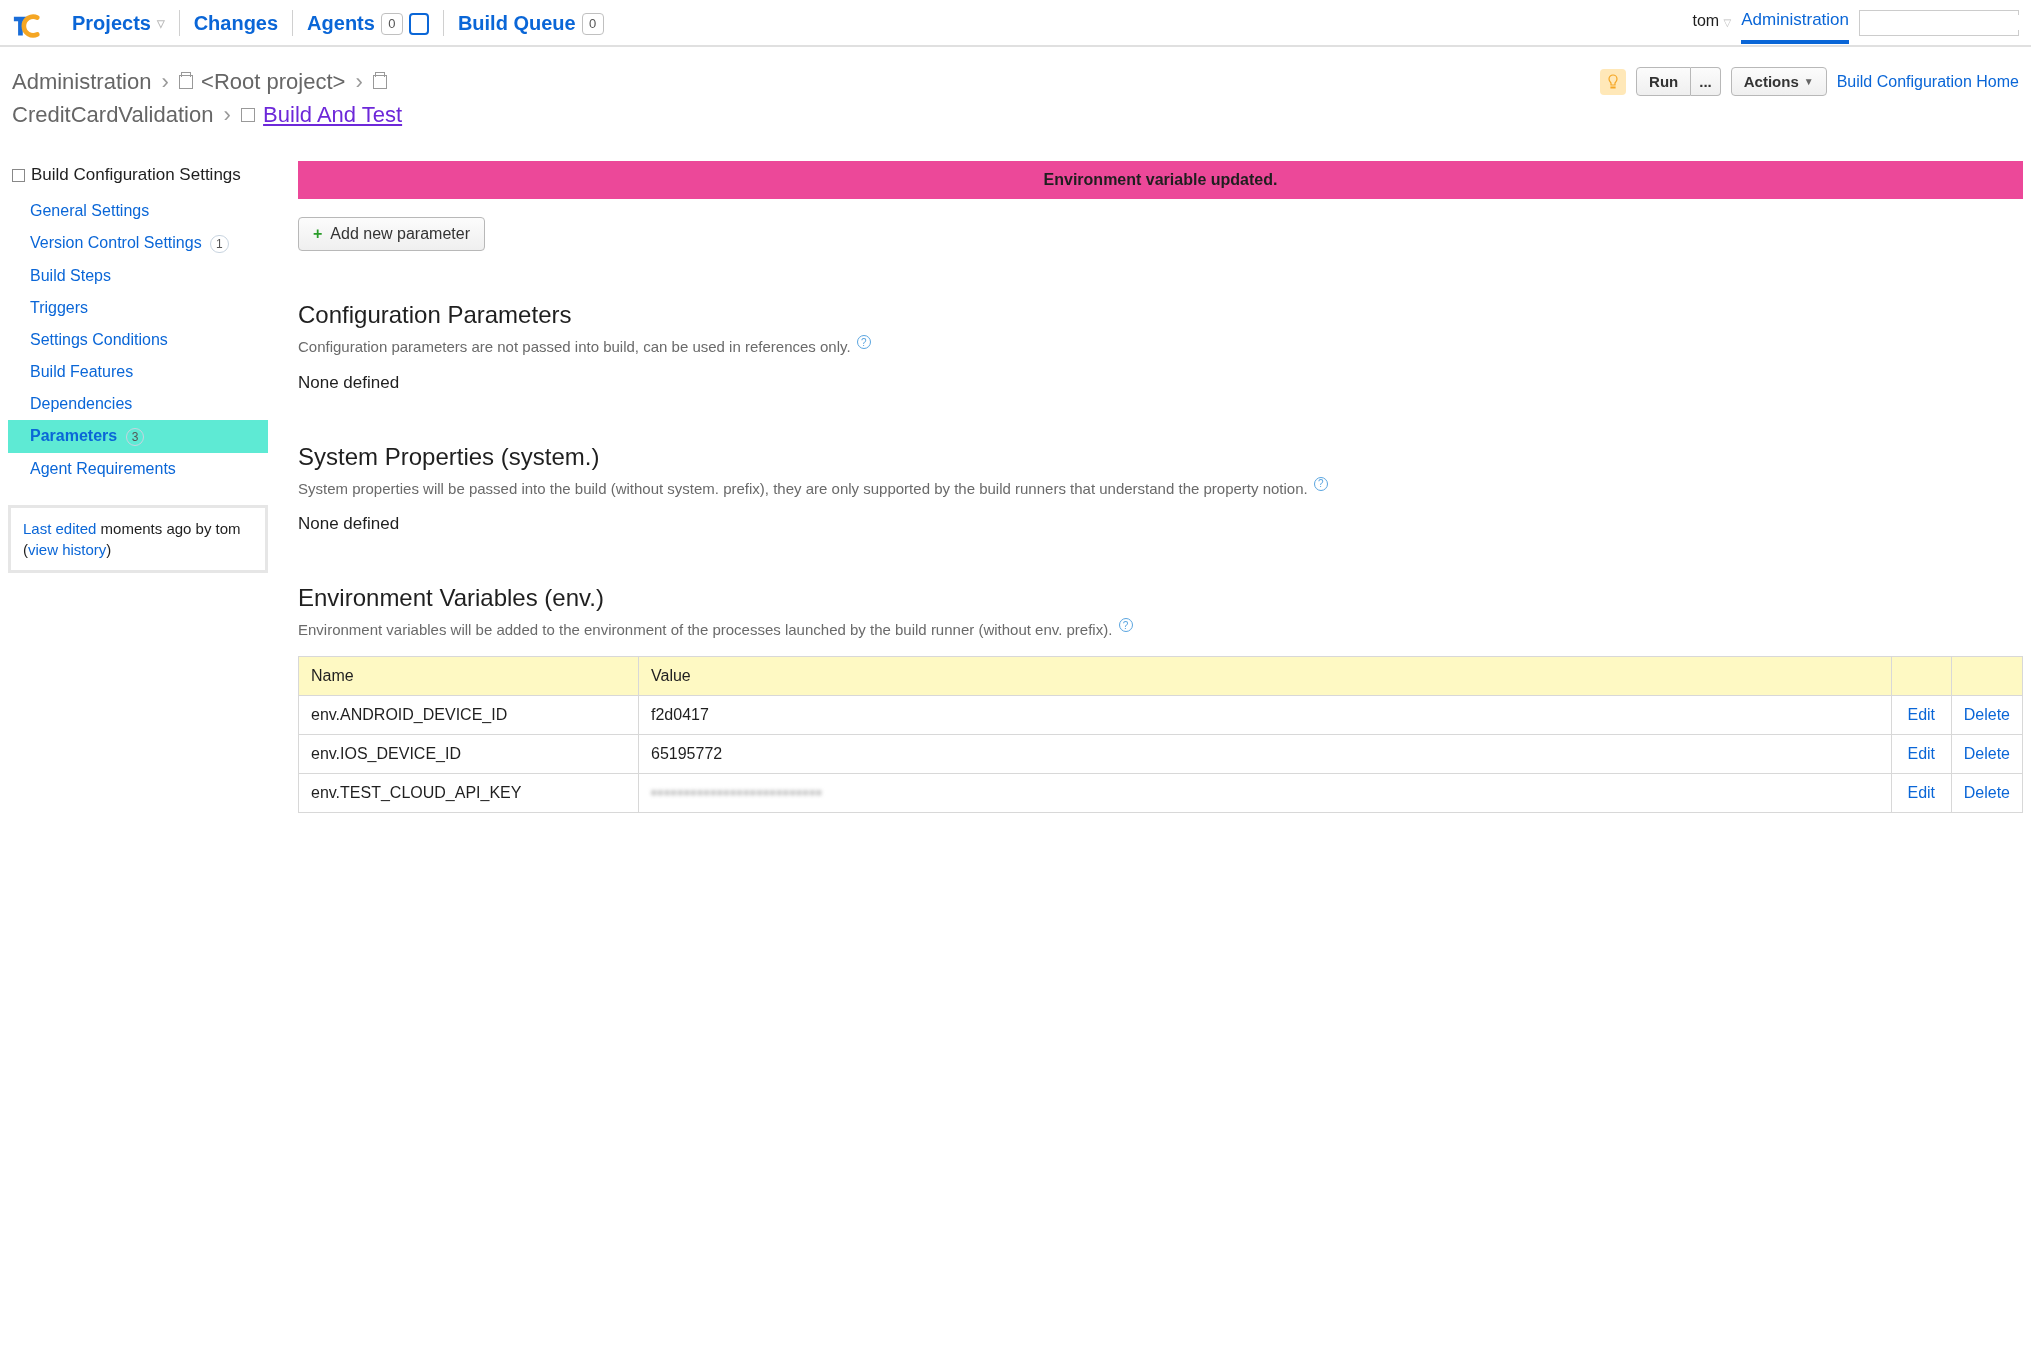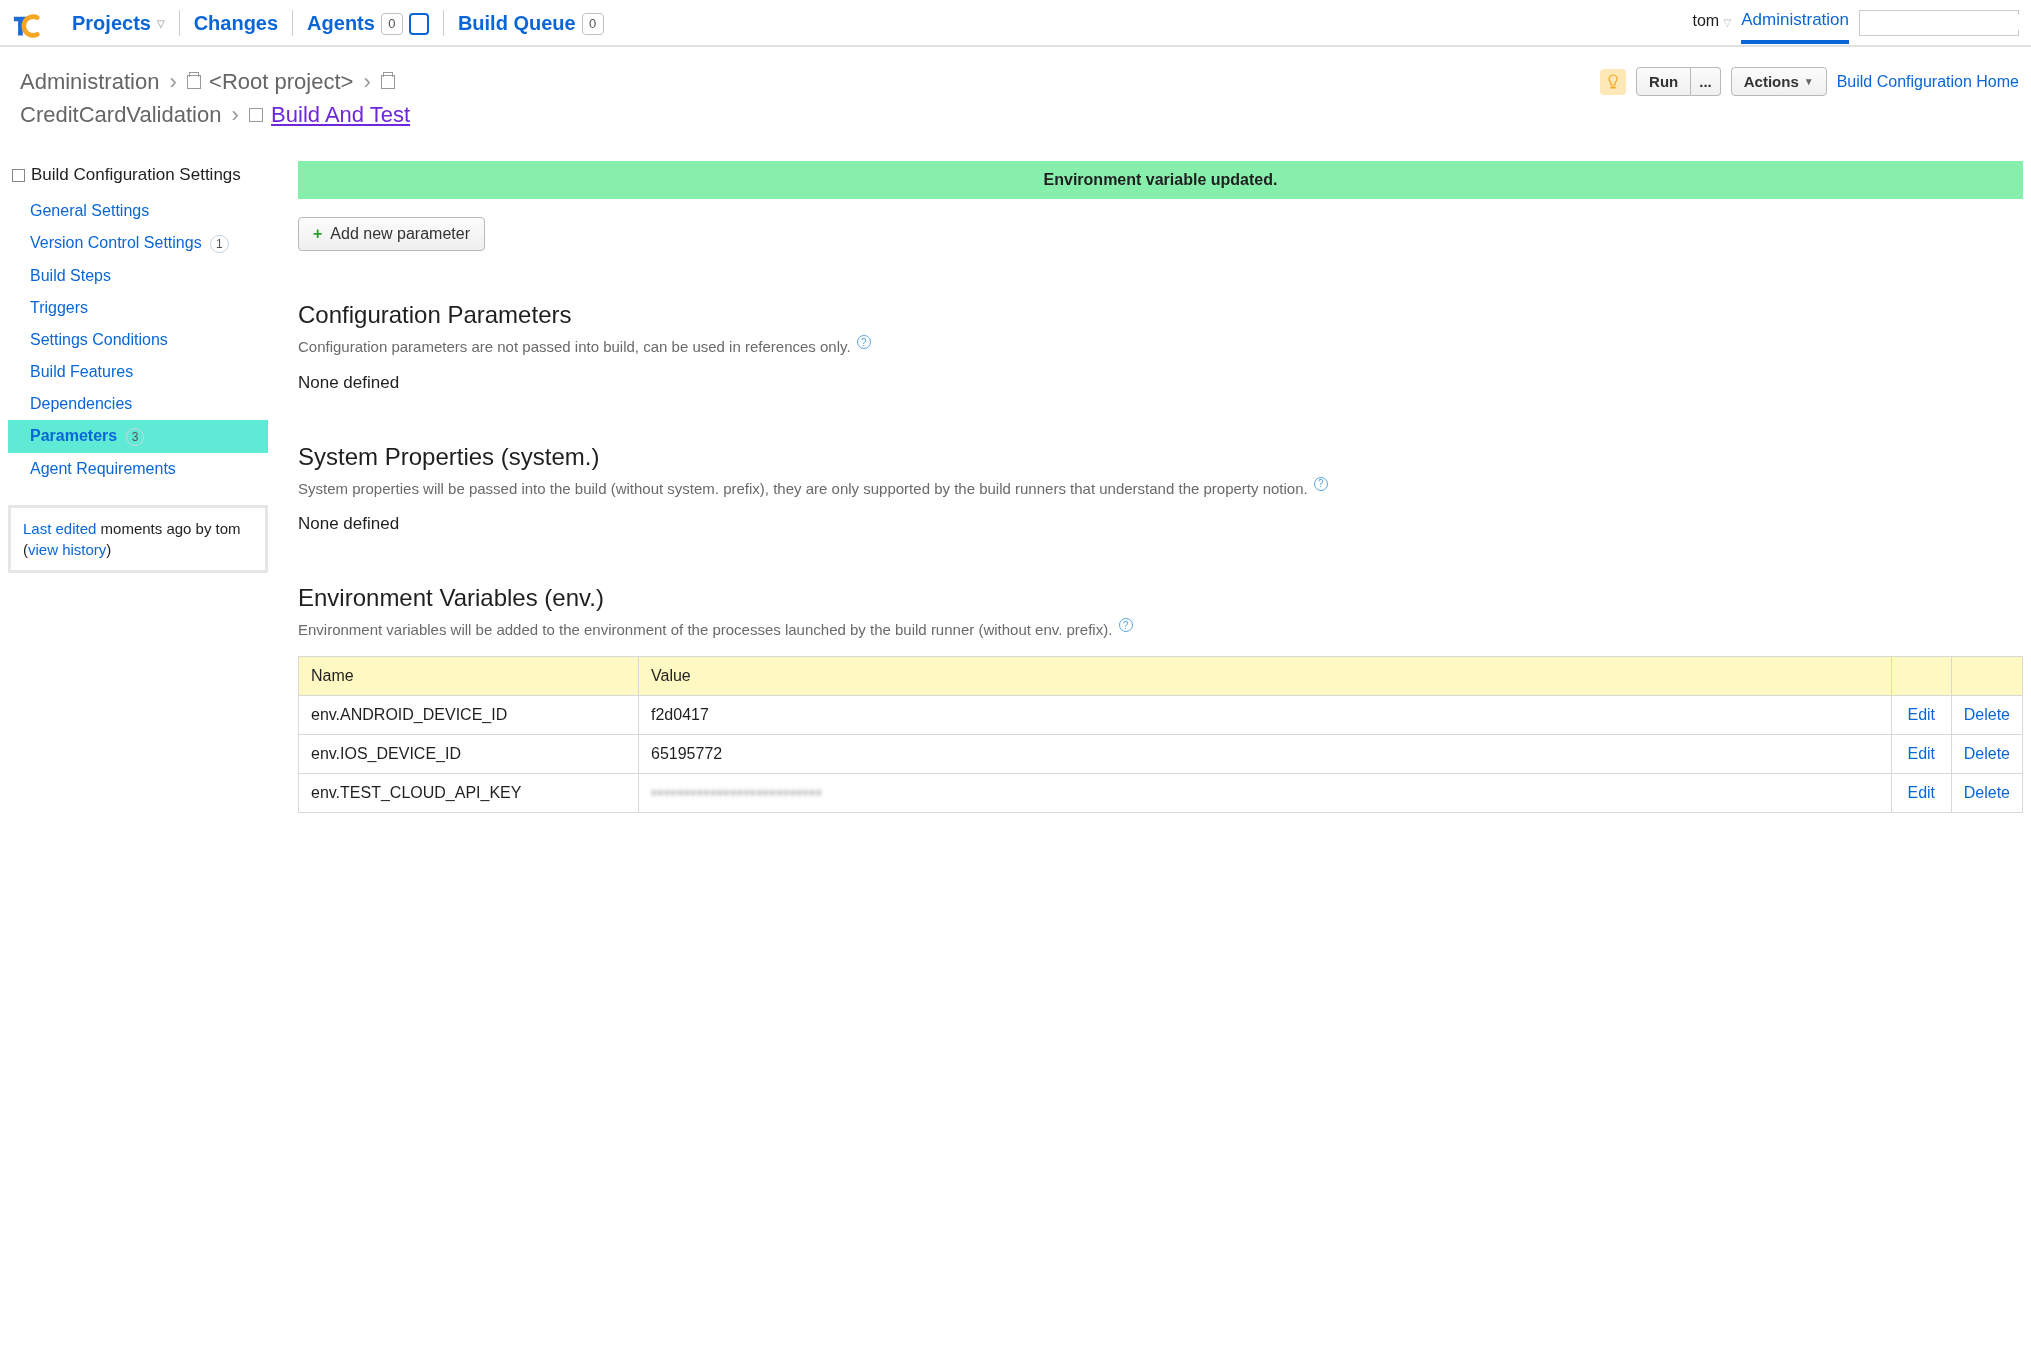--- a/index.html
+++ b/index.html
@@ -17,21 +17,21 @@
 .badge-empty { display: inline-block; width: 20px; height: 22px; border: 2px solid #0a66d7; border-radius: 4px; }
 .dd-chevron { font-size: 10px; color: #bbb; }
 .nav-right { display: flex; align-items: center; gap: 10px; }
 .user-link { color: #1f1f1f; font-size: 16px; padding-bottom: 10px; margin-left: 15px; }
 .admin-link { color: #0a66d7; font-size: 17px; padding-bottom: 10px; border-bottom: 4px solid #0a66d7; margin-bottom: -2px; }
 .search-box { display: flex; align-items: center; border: 1px solid #ccc; width: 160px; height: 26px; padding: 0 6px; margin-bottom: 6px; background: #fff; }
 .search-box input { border: none; outline: none; flex: 1; font-size: 13px; }
 
 
 .breadcrumb-row { display: flex; align-items: flex-start; padding: 18px 12px 10px; }
-.breadcrumb { flex: 1; font-size: 22px; color: #666; line-height: 1.5; margin-left: 8px; }
+.breadcrumb { flex: 1; font-size: 22px; color: #666; line-height: 1.5; }
 .breadcrumb .bc-link { color: #666; }
 .breadcrumb .bc-current { color: #6d28d9; text-decoration: underline; }
 .bc-sep { color: #999; margin: 0 4px; }
 .bc-icon { display: inline-block; width: 14px; height: 14px; border: 1px solid #999; vertical-align: baseline; position: relative; margin-right: 2px; }
 .bc-icon.folder::after { content: ""; position: absolute; width: 8px; height: 4px; border: 1px solid #999; border-bottom: none; top: -4px; left: 1px; }
 .breadcrumb-actions { display: flex; align-items: center; gap: 10px; padding-top: 2px; }
 .hint-bulb { width: 26px; height: 26px; background: #ffe8b8; border-radius: 4px; display: flex; align-items: center; justify-content: center; color: #f5a623; font-size: 15px; }
 .btn { border: 1px solid #b8b8b8; background: linear-gradient(#fcfcfc, #efefef); border-radius: 4px; padding: 5px 12px; font-size: 15px; color: #333; cursor: pointer; display: flex; align-items: center; gap: 5px; font-weight: bold; }
 .btn-sm { padding: 5px 8px; }
 .btn-group { display: flex; }
@@ -49,21 +49,21 @@
 .sidebar li { padding: 7px 8px 7px 22px; font-size: 16px; }
 .sidebar li a { color: #0a66d7; }
 .sidebar li.active { background: #5eead4; font-weight: 600; }
 .sidebar li.active a { color: #0a66d7; }
 .side-badge { display: inline-flex; min-width: 18px; height: 18px; border: 1px solid #c8d4e0; border-radius: 9px; font-size: 12px; color: #555; align-items: center; justify-content: center; padding: 0 5px; margin-left: 4px; font-weight: 400; }
 .last-edited { margin-top: 20px; border: 3px solid #e6e6e6; padding: 10px 12px; font-size: 15px; line-height: 1.4; }
 .last-edited a { color: #0a66d7; }
 
 
 .main { flex: 1; }
-.notice { background: #86efac; text-align: center; padding: 10px; font-size: 16px; font-weight: 600; margin-bottom: 18px; }
+.notice { background: #ec4899; text-align: center; padding: 10px; font-size: 16px; font-weight: 600; margin-bottom: 18px; }
 .add-btn { border: 1px solid #b8b8b8; background: linear-gradient(#fcfcfc, #efefef); border-radius: 4px; padding: 7px 14px; font-size: 16px; color: #333; cursor: pointer; display: inline-flex; align-items: center; gap: 8px; }
 .plus-icon { color: #2a9d2a; font-weight: bold; font-size: 16px; }
 .section { margin-top: 50px; }
 .section h2 { font-size: 24px; font-weight: 400; margin-bottom: 6px; }
 .section-desc { color: #6a6a6a; font-size: 15px; margin-bottom: 18px; }
 .help-icon { display: inline-flex; width: 14px; height: 14px; border: 1px solid #5aa5e0; border-radius: 50%; color: #5aa5e0; font-size: 10px; align-items: center; justify-content: center; vertical-align: super; margin-left: 2px; }
 .none-defined { font-size: 17px; }
 
 .params-table { width: 100%; border-collapse: collapse; margin-top: 14px; }
 .params-table th, .params-table td { text-align: left; padding: 10px 12px; border: 1px solid #d8d8d8; font-size: 16px; font-weight: 400; }

